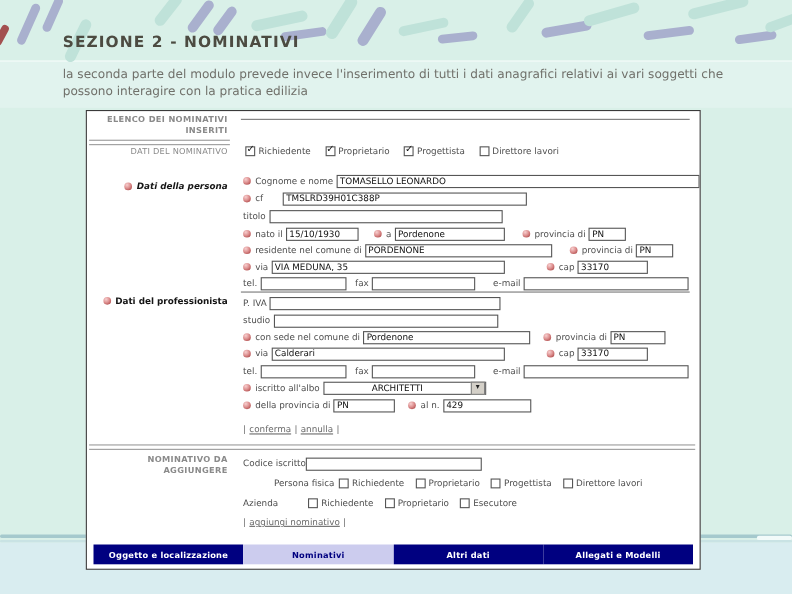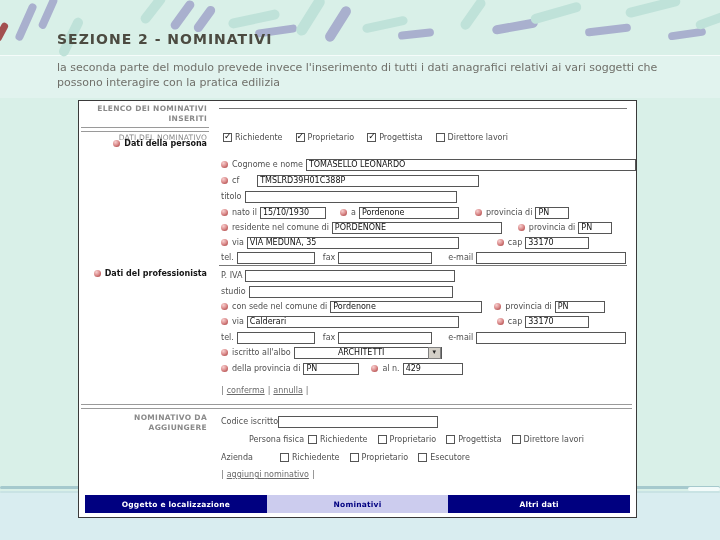--- a/index.html
+++ b/index.html
@@ -90,21 +90,21 @@
 
   <div id="panel">
 
     <div class="side-gray" style="top:3px;">
       <div>ELENCO DEI NOMINATIVI</div>
       <div>INSERITI</div>
     </div>
     <div class="sep2" style="top:26px;left:2px;width:128px;"></div>
     <div class="side-reg" style="top:32px;">DATI DEL NOMINATIVO</div>
 
-    <div class="side-section" style="top:38px;">
+    <div class="side-section" style="top:64px;font-style:italic;">
       <span class="bullet"></span>
       <span>Dati della persona</span>
     </div>
     <div class="side-section" style="top:168px;">
       <span class="bullet"></span>
       <span>Dati del professionista</span>
     </div>
     <div class="side-gray" style="top:312px;">
       <div>NOMINATIVO DA</div>
       <div>AGGIUNGERE</div>
@@ -222,21 +222,21 @@
         <span class="val">ARCHITETTI</span>
         <span class="btn">▾</span>
       </span>
     </div>
     <div class="row" style="top:261px;">
       <span class="bullet"></span>
       <span class="lbl">della provincia di</span>
       <input class="fld" style="width: 56px;" value="PN">
       <span class="bullet" style="margin-left:12px;"></span>
       <span class="lbl">al n.</span>
-      <input class="fld" style="width: 60px;" value="429">
+      <input class="fld" style="width: 80px;" value="429">
     </div>
 
     <div class="row" style="top:283px;">
       <span class="pipe">|</span>
       <span class="lnk">conferma</span>
       <span class="pipe">|</span>
       <span class="lnk">annulla</span>
       <span class="pipe">|</span>
     </div>
 
@@ -281,16 +281,17 @@
     <div class="row" style="top:367px;">
       <span class="pipe">|</span>
       <span class="lnk">aggiungi nominativo</span>
       <span class="pipe">|</span>
     </div>
 
     <div id="nav">
       <div class="tab">Oggetto e localizzazione</div>
       <div class="tab checked">Nominativi</div>
       <div class="tab">Altri dati</div>
+      <div class="tab">Allegati e Modelli</div>
     </div>
 
   </div>
 </div>
 
 </body></html>

